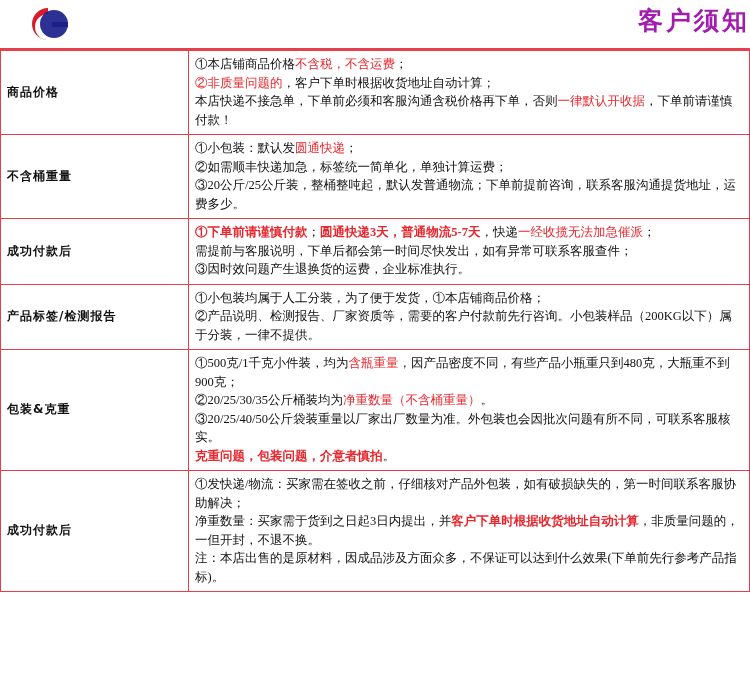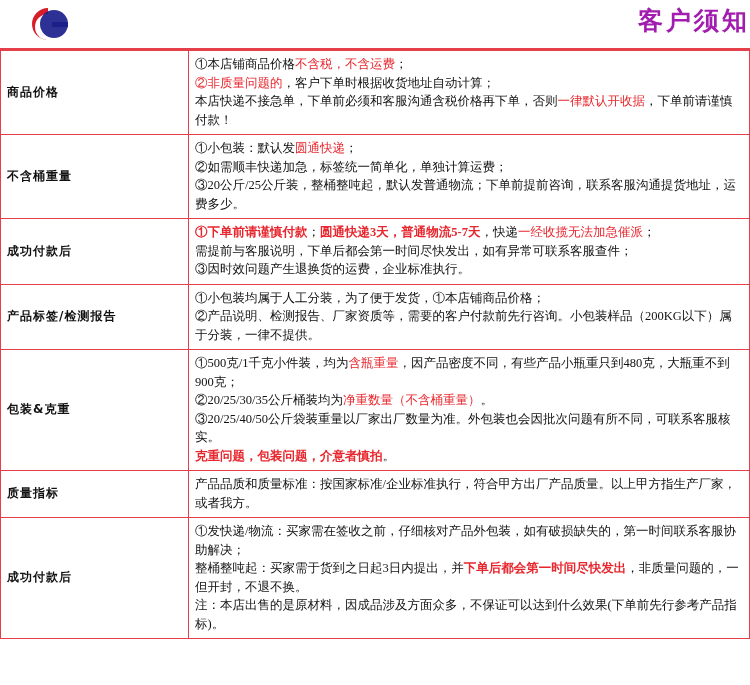--- a/index.html
+++ b/index.html
@@ -125,29 +125,23 @@
         <tr>
           <td class="label">包装&amp;克重</td>
           <td class="content">
             <p><span>①500克/1千克小件装，均为</span><span class="r">含瓶重量</span><span>，因产品密度不同，有些产品小瓶重只到480克，大瓶重不到900克；</span></p>
             <p><span>②20/25/30/35公斤桶装均为</span><span class="r">净重数量（不含桶重量）</span><span>。</span></p>
             <p><span>③20/25/40/50公斤袋装重量以厂家出厂数量为准。外包装也会因批次问题有所不同，可联系客服核实。</span></p>
             <p><span class="rb">克重问题，包装问题，介意者慎拍</span><span>。</span></p>
           </td>
         </tr>
         <tr>
-          <td class="label">质量指标</td>
-          <td class="content">
-            <p><span>产品品质和质量标准：按国家标准/企业标准执行，符合甲方出厂产品质量。以上甲方指生产厂家，或者我方。</span></p>
-          </td>
-        </tr>
-        <tr>
           <td class="label">成功付款后</td>
           <td class="content">
             <p><span>①发快递/物流：买家需在签收之前，仔细核对产品外包装，如有破损缺失的，第一时间联系客服协助解决；</span></p>
-            <p><span>整桶整吨起：买家需于货到之日起3日内提出，并</span><span class="rb">下单后都会第一时间尽快发出</span><span>，非质量问题的，一但开封，不退不换。</span></p>
+            <p><span>净重数量：买家需于货到之日起3日内提出，并</span><span class="rb">客户下单时根据收货地址自动计算</span><span>，非质量问题的，一但开封，不退不换。</span></p>
             <p><span>注：本店出售的是原材料，因成品涉及方面众多，不保证可以达到什么效果(下单前先行参考产品指标)。</span></p>
           </td>
         </tr>
       </tbody>
   </table>
 
 </div>
 
 </body></html>

